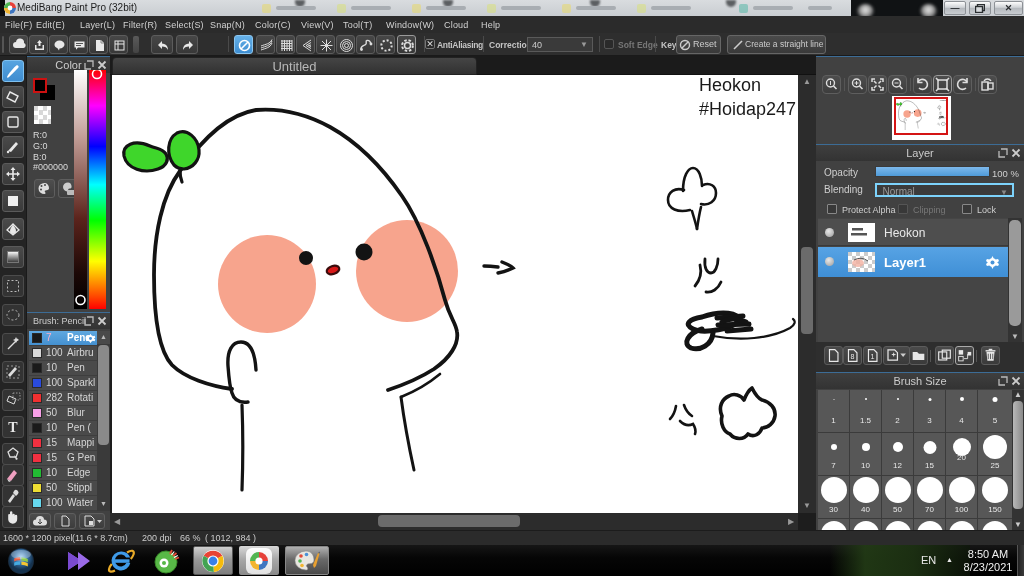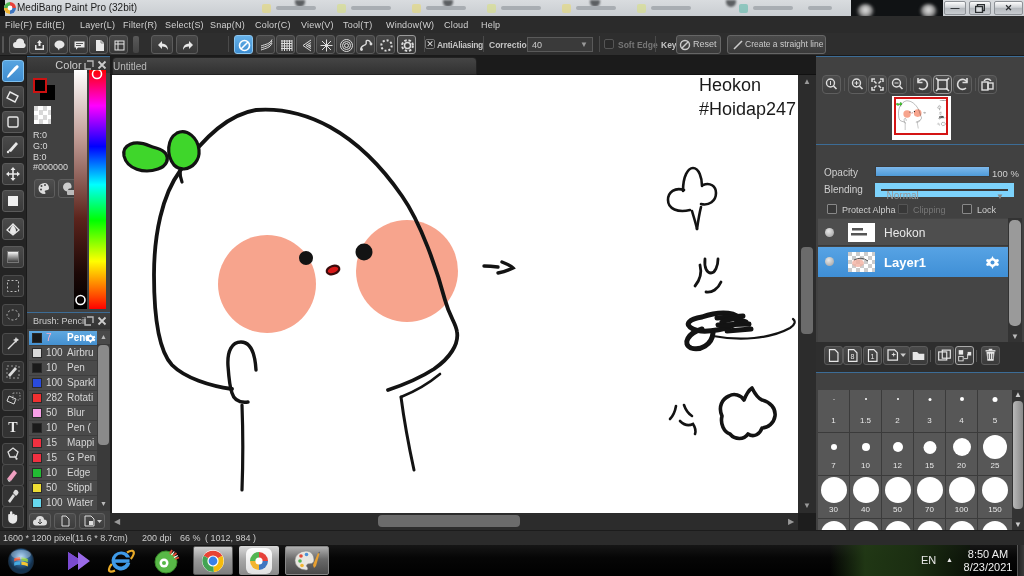--- a/index.html
+++ b/index.html
@@ -46,36 +46,36 @@
   
   #brushpanel { left:27px; top:312px; width:83px; height:218px;padding-left:9px; }
   .brow { position:absolute; left:2px; width:68px; height:15px; font-size:10px; color:#d6d6d6; background:#4a4a4a; border-bottom:1px solid #3e3e3e; }
   .brow .sw { position:absolute; left:3px; top:2px; width:10px; height:10px; border:1px solid #2a2a2a; }
   .brow .num { position:absolute; left:17px; top:1px; }
   .brow .nm { position:absolute; left:38px; top:1px; }
 
   
   #docarea { left:110px; top:56px; width:706px; height:474px; background:#1d1d1d; }
   #tabbar { position:absolute; left:0; top:0; width:706px; height:19px; background:#1b1b1b; border-bottom:1px solid #111; }
-  #tab { position:absolute; left:2px; top:1px; width:365px; height:18px; background:linear-gradient(#454545,#313131); border:1px solid #222; border-radius:4px 4px 0 0; color:#b8b8b8; font-size:10px; line-height:17px; }
+  #tab { position:absolute; left:2px; top:1px; width:365px; height:18px; background:linear-gradient(#454545,#313131); border:1px solid #222; border-radius:4px 4px 0 0; color:#b8b8b8; font-size:13px; text-align:center; line-height:17px; }
   #canvas { position:absolute; left:0; top:19px; width:688px; height:438px; background:#ffffff; }
   .sbar { position:absolute; background:#2c2c2c; }
   .sthumb { position:absolute; background:#6b6b6b; border-radius:4px; }
   .sarrow { position:absolute; color:#999; font-size:8px; line-height:10px; text-align:center; }
 
   
   #navpanel { left:816px; top:56px; width:208px; height:88px; }
   #layerpanel { left:816px; top:144px; width:208px; height:228px; }
   #sizepanel { left:816px; top:372px; width:208px; height:158px; }
   .navbtn { position:absolute; top:18px; width:19px; height:19px; background:linear-gradient(#4d4d4d,#3d3d3d); border:1px solid #5e5e5e; border-radius:4px; }
 
   
   .lptext { position:absolute; font-size:10px; color:#cfcfcf; }
   #opslider { position:absolute; left:59px; top:21px; width:115px; height:11px; background:linear-gradient(#7db9ec,#4f9ad8); border:1px solid #3a3a3a; }
-  #blenddd { position:absolute; left:59px; top:38px; width:139px; height:14px; background:#3b3b3b; border:6px solid #7dd3fc; color:#9a9a9a; font-size:10px; line-height:13px; }
+  #blenddd { position:absolute; left:59px; top:38px; width:139px; height:14px; background:#3b3b3b; border:2px solid #7dd3fc; color:#9a9a9a; font-size:10px; line-height:13px; }
   .cb { position:absolute; width:10px; height:10px; background:#383838; border:1px solid #888; border-radius:1px; }
   #layerlist { position:absolute; left:2px; top:73px; width:190px; height:124px; background:#454545; }
   .lrow1 { position:absolute; left:0; top:1px; width:190px; height:27px; background:#4e4e4e; border-bottom:1px solid #3a3a3a; }
   .lrow2 { position:absolute; left:0; top:29px; width:190px; height:30px; background:linear-gradient(#57a3e4,#3f8fd6); }
   .vdot { position:absolute; left:7px; width:9px; height:9px; border-radius:50%; background:radial-gradient(circle at 40% 35%, #e8e8e8, #9a9a9a); }
   .lbtn { position:absolute; top:0px; width:19px; height:19px; background:linear-gradient(#4a4a4a,#3a3a3a); border:1px solid #5c5c5c; border-radius:3px; }
 
   
   #sizegrid { position:absolute; left:2px; top:17px; width:194px; height:141px; background:#3b3b3b; }
   .szcell { position:absolute; width:31px; height:42px; background:#575757; }
@@ -604,20 +604,28 @@
     <div class="abs" style="left:76px;top:39px;width:59px;height:44px;background:#fff"></div>
     <svg class="abs" style="left:76px;top:39px" width="59" height="44" viewBox="0 0 59 44">
       <g transform="translate(3.2,2.2) scale(0.0757)">
           <use href="#art"></use>
         </g>
       <rect x="3" y="2" width="52" height="36" fill="none" stroke="#d41414" stroke-width="2"></rect>
     </svg>
   </div>
 
   <div id="layerpanel" class="panel">
+    <div class="phead">Layer
+      <svg class="pico" style="right:16px" viewBox="0 0 10 10">
+          <path d="M1 3 v6 h6 M3 1 h6 v6" fill="none" stroke="#bbb" stroke-width="1.3"></path>
+        </svg>
+      <svg class="pico" style="right:3px" viewBox="0 0 10 10">
+          <path d="M1.5 1.5 L8.5 8.5 M8.5 1.5 L1.5 8.5" stroke="#ccc" stroke-width="1.8"></path>
+        </svg>
+    </div>
     <div class="lptext" style="left:8px;top:22px">Opacity</div>
     <div id="opslider"></div>
     <div class="lptext" style="left:176px;top:23px;font-size:9.5px">100 %</div>
     <div class="lptext" style="left:8px;top:39px">Blending</div>
     <div id="blenddd">&nbsp;&nbsp;Normal<span style="position:absolute;right:4px;top:1px;color:#888;font-size:8px">▼</span></div>
     <div class="cb" style="left:11px;top:59px"></div>
       <div class="lptext" style="left:26px;top:60px;font-size:9px">Protect Alpha</div>
     <div class="cb" style="left:82px;top:59px;border-color:#555"></div>
       <div class="lptext" style="left:97px;top:60px;font-size:9px;color:#777">Clipping</div>
     <div class="cb" style="left:146px;top:59px"></div>
@@ -704,20 +712,28 @@
     <div style="position:absolute;left:160px;top:205px;width:1px;height:12px;background:#555"></div>
     <div class="lbtn" style="left:165px;top:201px"><svg width="17" height="17" viewBox="0 0 19 18">
           <path d="M5 5 h9 l-1 10 h-7 Z" fill="#e8e8e8"></path>
           <rect x="4" y="3" width="11" height="1.6" fill="#e8e8e8"></rect>
           <rect x="7.5" y="1.5" width="4" height="2" fill="#e8e8e8"></rect>
           <path d="M7 7 v6 M9.5 7 v6 M12 7 v6" stroke="#555"></path>
         </svg></div>
   </div>
 
   <div id="sizepanel" class="panel">
+    <div class="phead">Brush Size
+      <svg class="pico" style="right:16px" viewBox="0 0 10 10">
+          <path d="M1 3 v6 h6 M3 1 h6 v6" fill="none" stroke="#bbb" stroke-width="1.3"></path>
+        </svg>
+      <svg class="pico" style="right:3px" viewBox="0 0 10 10">
+          <path d="M1.5 1.5 L8.5 8.5 M8.5 1.5 L1.5 8.5" stroke="#ccc" stroke-width="1.8"></path>
+        </svg>
+    </div>
     <div id="sizegrid">
       <div class="szcell" style="left:0;top:0">
           <div class="szdot" style="top:9px;width:1px;height:1px"></div>
           <div class="sznum" style="top:26px">1</div>
         </div>
       <div class="szcell" style="left:32px;top:0">
           <div class="szdot" style="top:8px;width:2px;height:2px"></div>
           <div class="sznum" style="top:26px">1.5</div>
         </div>
       <div class="szcell" style="left:64px;top:0">
@@ -747,21 +763,21 @@
       <div class="szcell" style="left:64px;top:43px">
           <div class="szdot" style="top:9px;width:10px;height:10px"></div>
           <div class="sznum" style="top:28px">12</div>
         </div>
       <div class="szcell" style="left:96px;top:43px">
           <div class="szdot" style="top:8px;width:13px;height:13px"></div>
           <div class="sznum" style="top:28px">15</div>
         </div>
       <div class="szcell" style="left:128px;top:43px">
           <div class="szdot" style="top:5px;width:18px;height:18px"></div>
-          <div class="sznum" style="top:28px">20</div>
+          <div class="sznum" style="top:20px">20</div>
         </div>
       <div class="szcell" style="left:160px;top:43px;width:34px">
           <div class="szdot" style="top:2px;width:24px;height:24px"></div>
           <div class="sznum" style="top:28px">25</div>
         </div>
       <div class="szcell" style="left:0;top:86px">
           <div class="szdot" style="top:1px;width:26px;height:26px"></div>
           <div class="sznum" style="top:29px">30</div>
         </div>
       <div class="szcell" style="left:32px;top:86px">

